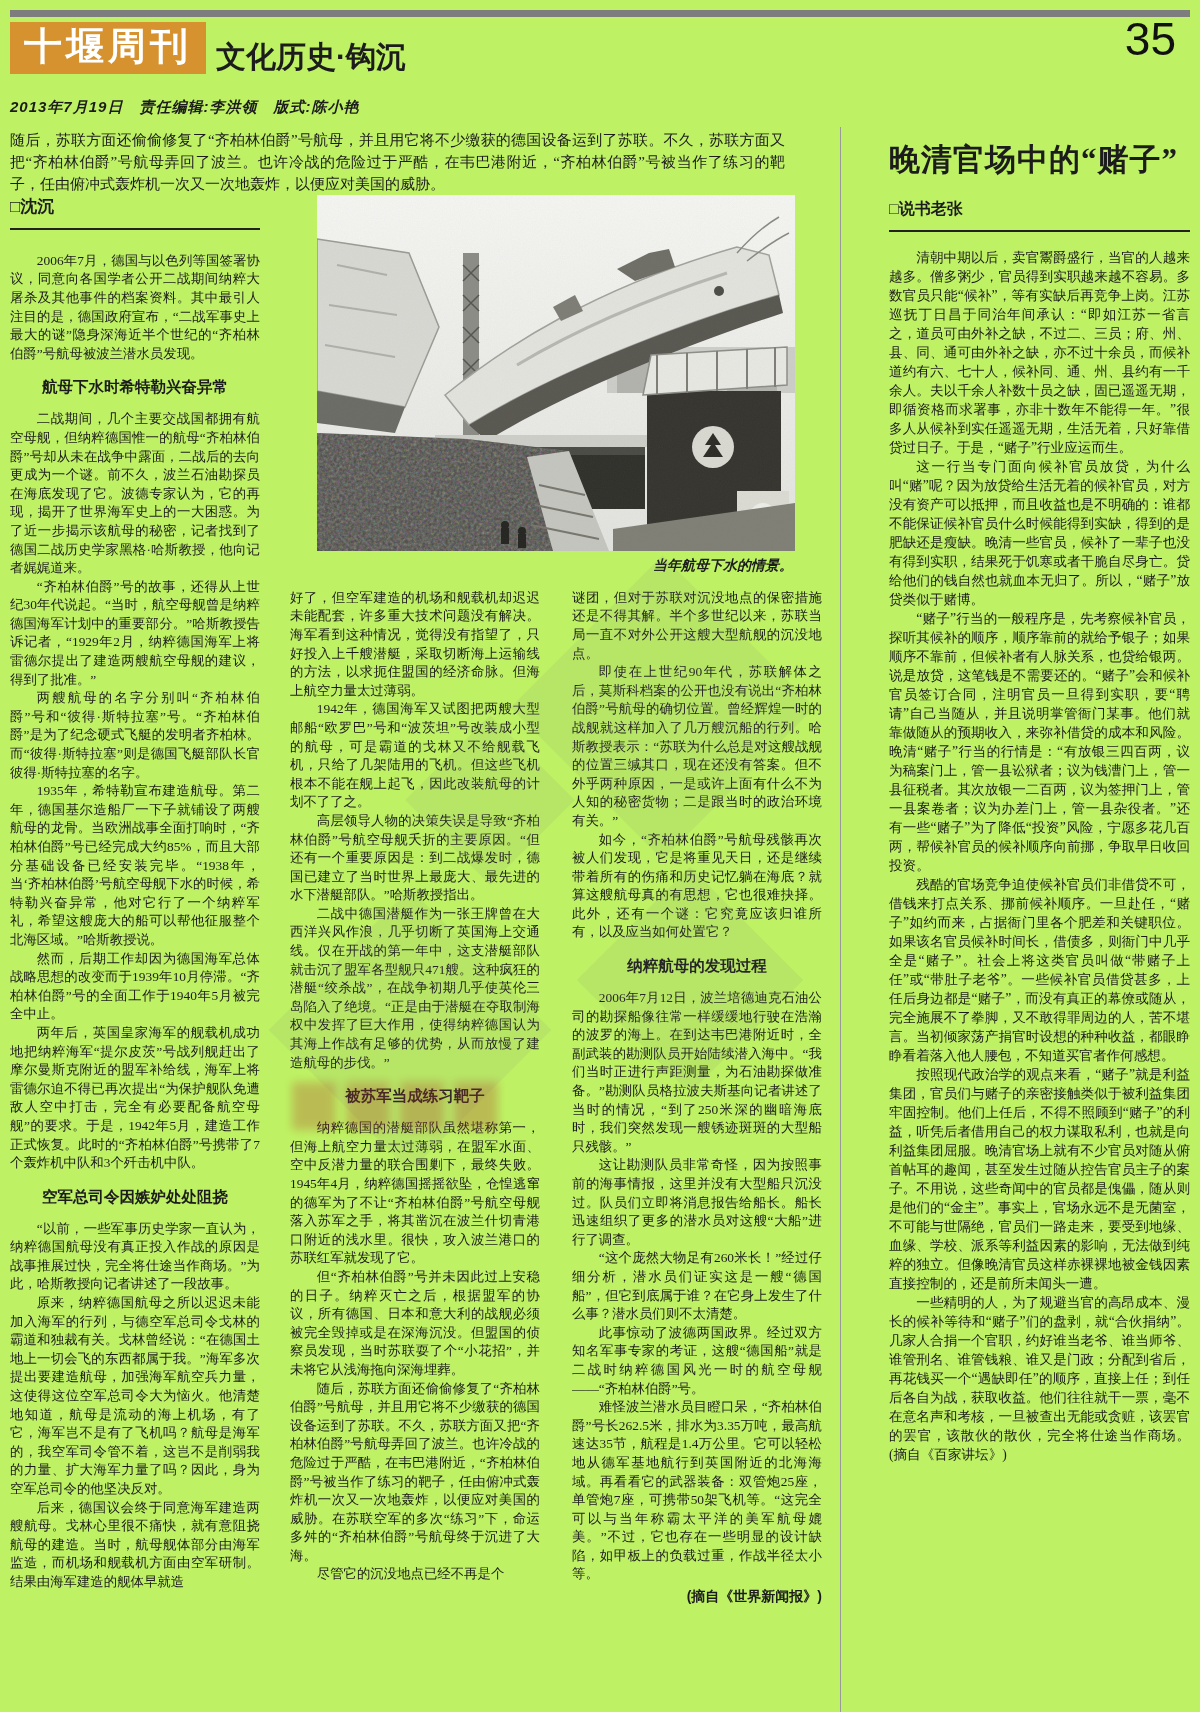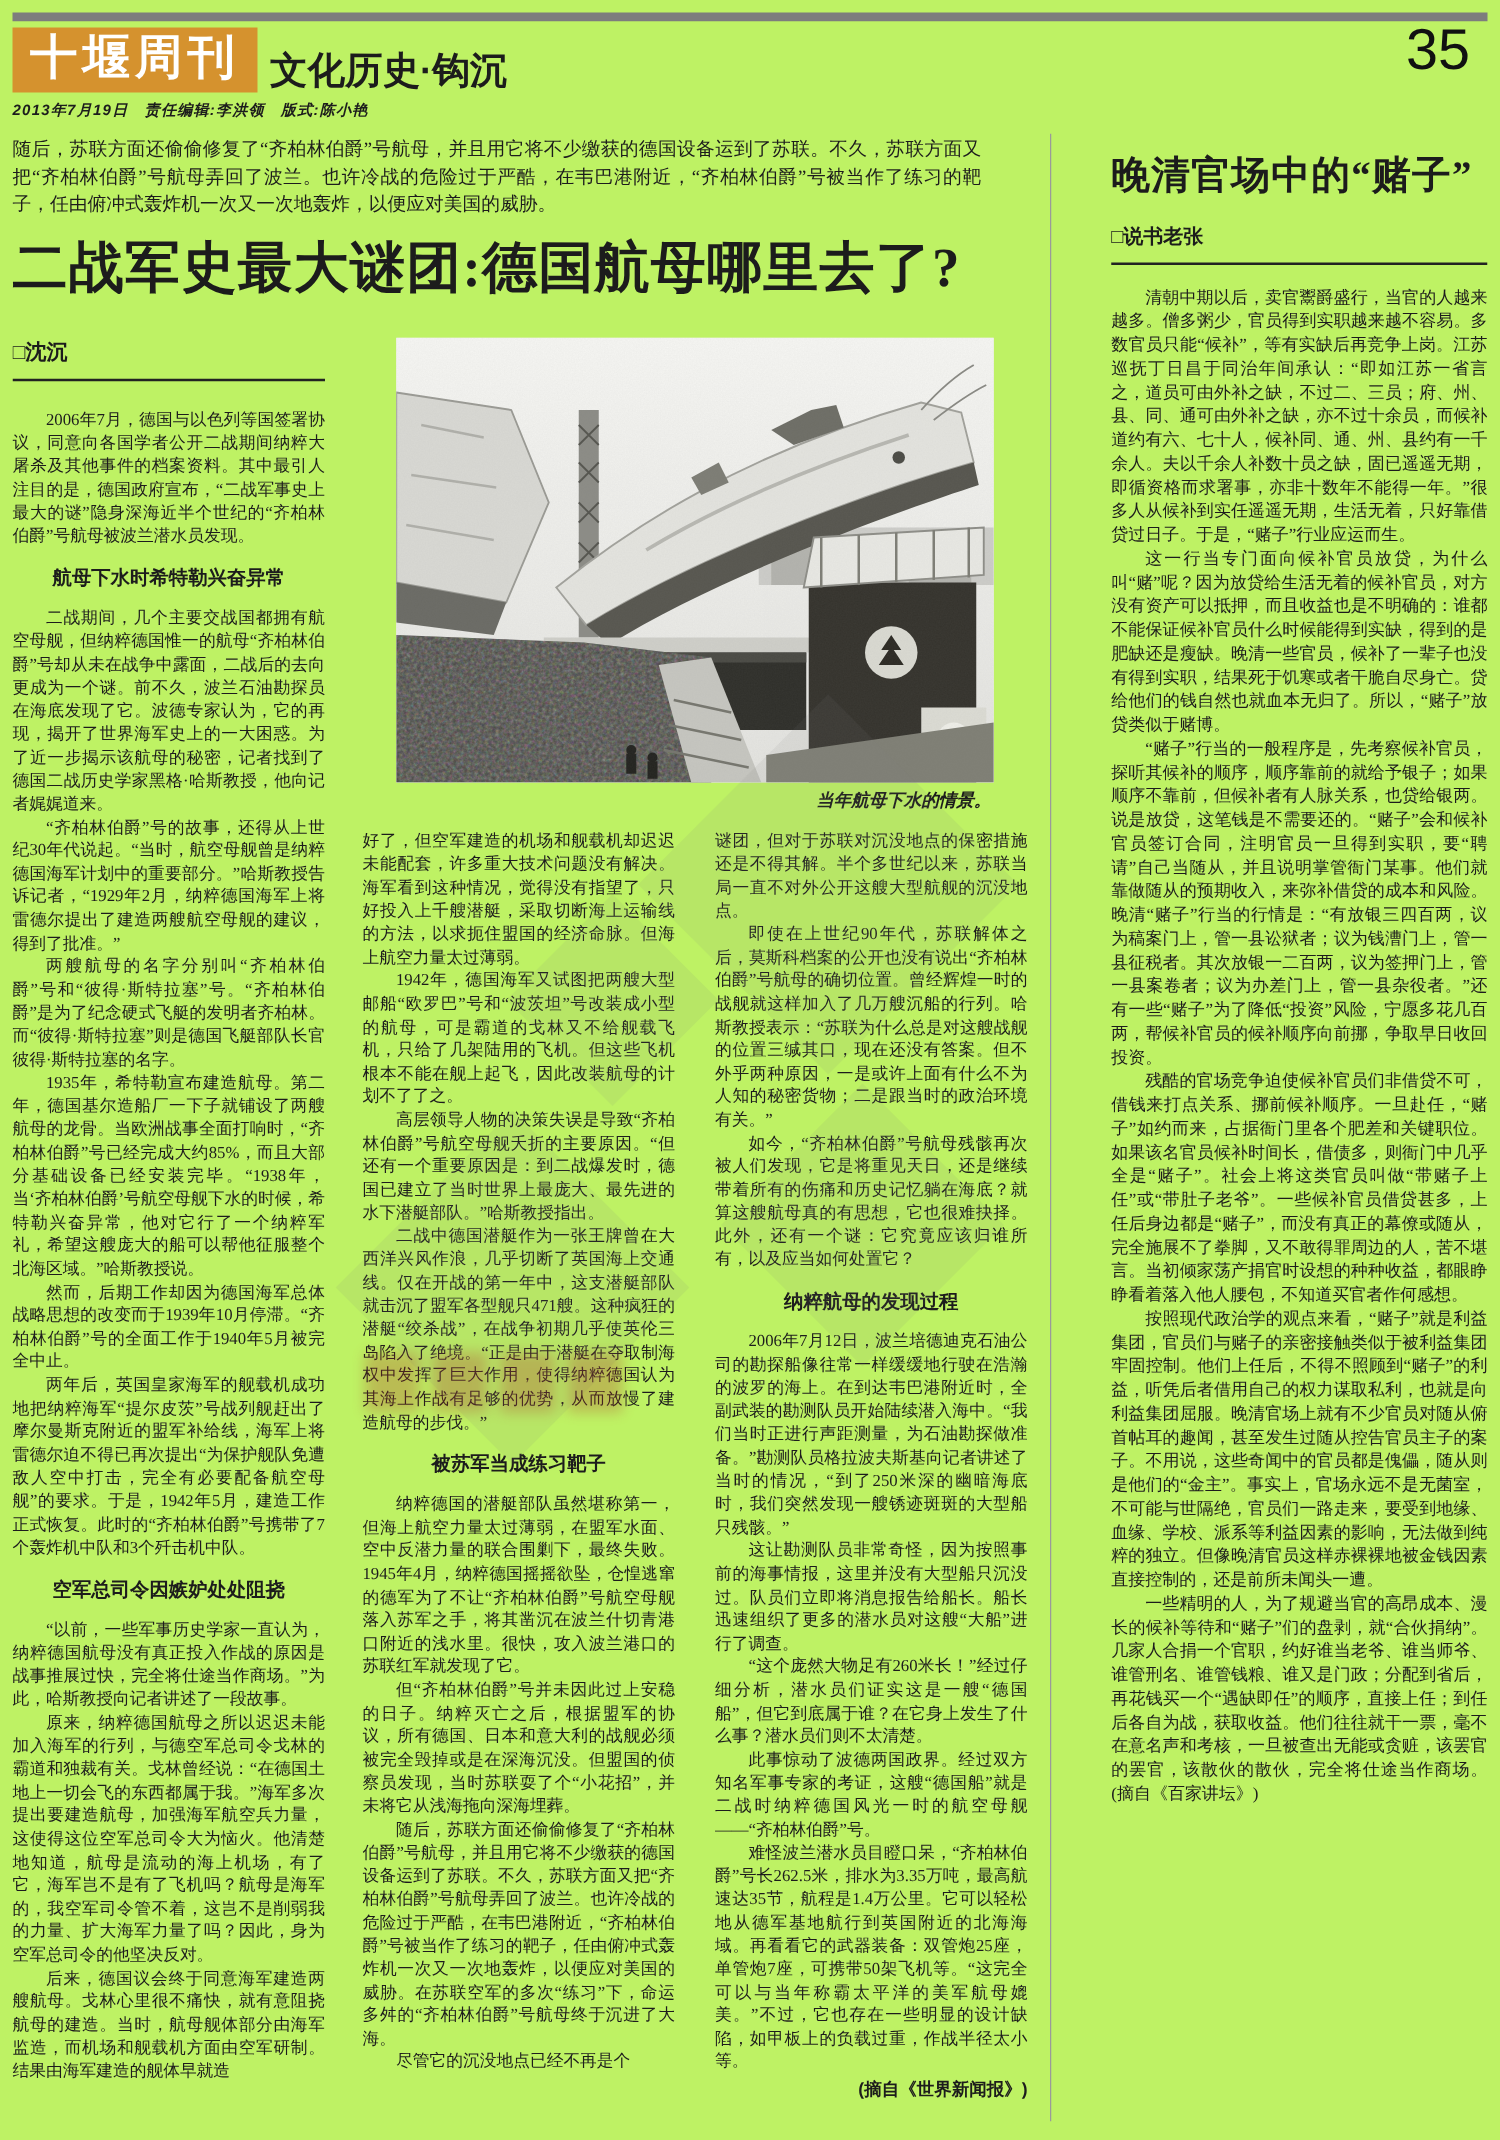--- a/index.html
+++ b/index.html
@@ -20,22 +20,22 @@
   }
   .section-title {
     font-family:"Liberation Sans","DejaVu Sans",sans-serif;
     font-weight:bold; font-size:30px; margin-left:10px; line-height:1.0; padding-bottom:2px;
   }
   .page-number {
     position:absolute; right:14px; top:-6px; font-size:46px; line-height:1;
     font-family:"Liberation Sans","DejaVu Sans",sans-serif; color:#111;
   }
   .dateline {
-    margin-top:6px; font-family:"Liberation Sans","DejaVu Sans",sans-serif;
-    font-style:italic; font-weight:bold; font-size:12px; letter-spacing:1px;
+    margin-top:24px; font-family:"Liberation Sans","DejaVu Sans",sans-serif;
+    font-style:italic; font-weight:bold; font-size:15px; letter-spacing:1px;
   }
   
   .content { display:flex; padding:8px 10px 0 10px; height:1600px; }
   .main-col { width:812px; flex:none; }
   .v-divider { width:1px; background:#9a9a9a; margin:2px 14px 0 18px; flex:none; }
   .sidebar { flex:1; padding-left:34px; overflow:hidden; }
 
   .teaser {
     width:775px; font-size:15px; line-height:22px; text-align:justify;
     text-indent:0; margin-top:4px;
@@ -119,21 +119,20 @@
       <div class="section-title">文化历史·钩沉</div>
       <div class="page-number">35</div>
     </div>
     <div class="dateline">2013年7月19日　责任编辑:李洪领　版式:陈小艳</div>
   </div>
 
   <div class="content">
 
     <div class="main-col">
       <p class="teaser">随后，苏联方面还偷偷修复了“齐柏林伯爵”号航母，并且用它将不少缴获的德国设备运到了苏联。不久，苏联方面又把“齐柏林伯爵”号航母弄回了波兰。也许冷战的危险过于严酷，在韦巴港附近，“齐柏林伯爵”号被当作了练习的靶子，任由俯冲式轰炸机一次又一次地轰炸，以便应对美国的威胁。</p>
-      <h1 class="headline">二战军史最大谜团:德国航母哪里去了?</h1>
 
       <div class="article-body">
         <div class="c1">
           <div class="byline-block">□沈沉</div>
           <div>
               <p class="para">2006年7月，德国与以色列等国签署协议，同意向各国学者公开二战期间纳粹大屠杀及其他事件的档案资料。其中最引人注目的是，德国政府宣布，“二战军事史上最大的谜”隐身深海近半个世纪的“齐柏林伯爵”号航母被波兰潜水员发现。</p>
               <h4 class="subhead">航母下水时希特勒兴奋异常</h4>
               <p class="para">二战期间，几个主要交战国都拥有航空母舰，但纳粹德国惟一的航母“齐柏林伯爵”号却从未在战争中露面，二战后的去向更成为一个谜。前不久，波兰石油勘探员在海底发现了它。波德专家认为，它的再现，揭开了世界海军史上的一大困惑。为了近一步揭示该航母的秘密，记者找到了德国二战历史学家黑格·哈斯教授，他向记者娓娓道来。</p>
               <p class="para">“齐柏林伯爵”号的故事，还得从上世纪30年代说起。“当时，航空母舰曾是纳粹德国海军计划中的重要部分。”哈斯教授告诉记者，“1929年2月，纳粹德国海军上将雷德尔提出了建造两艘航空母舰的建议，得到了批准。”</p>
               <p class="para">两艘航母的名字分别叫“齐柏林伯爵”号和“彼得·斯特拉塞”号。“齐柏林伯爵”是为了纪念硬式飞艇的发明者齐柏林。而“彼得·斯特拉塞”则是德国飞艇部队长官彼得·斯特拉塞的名字。</p>

